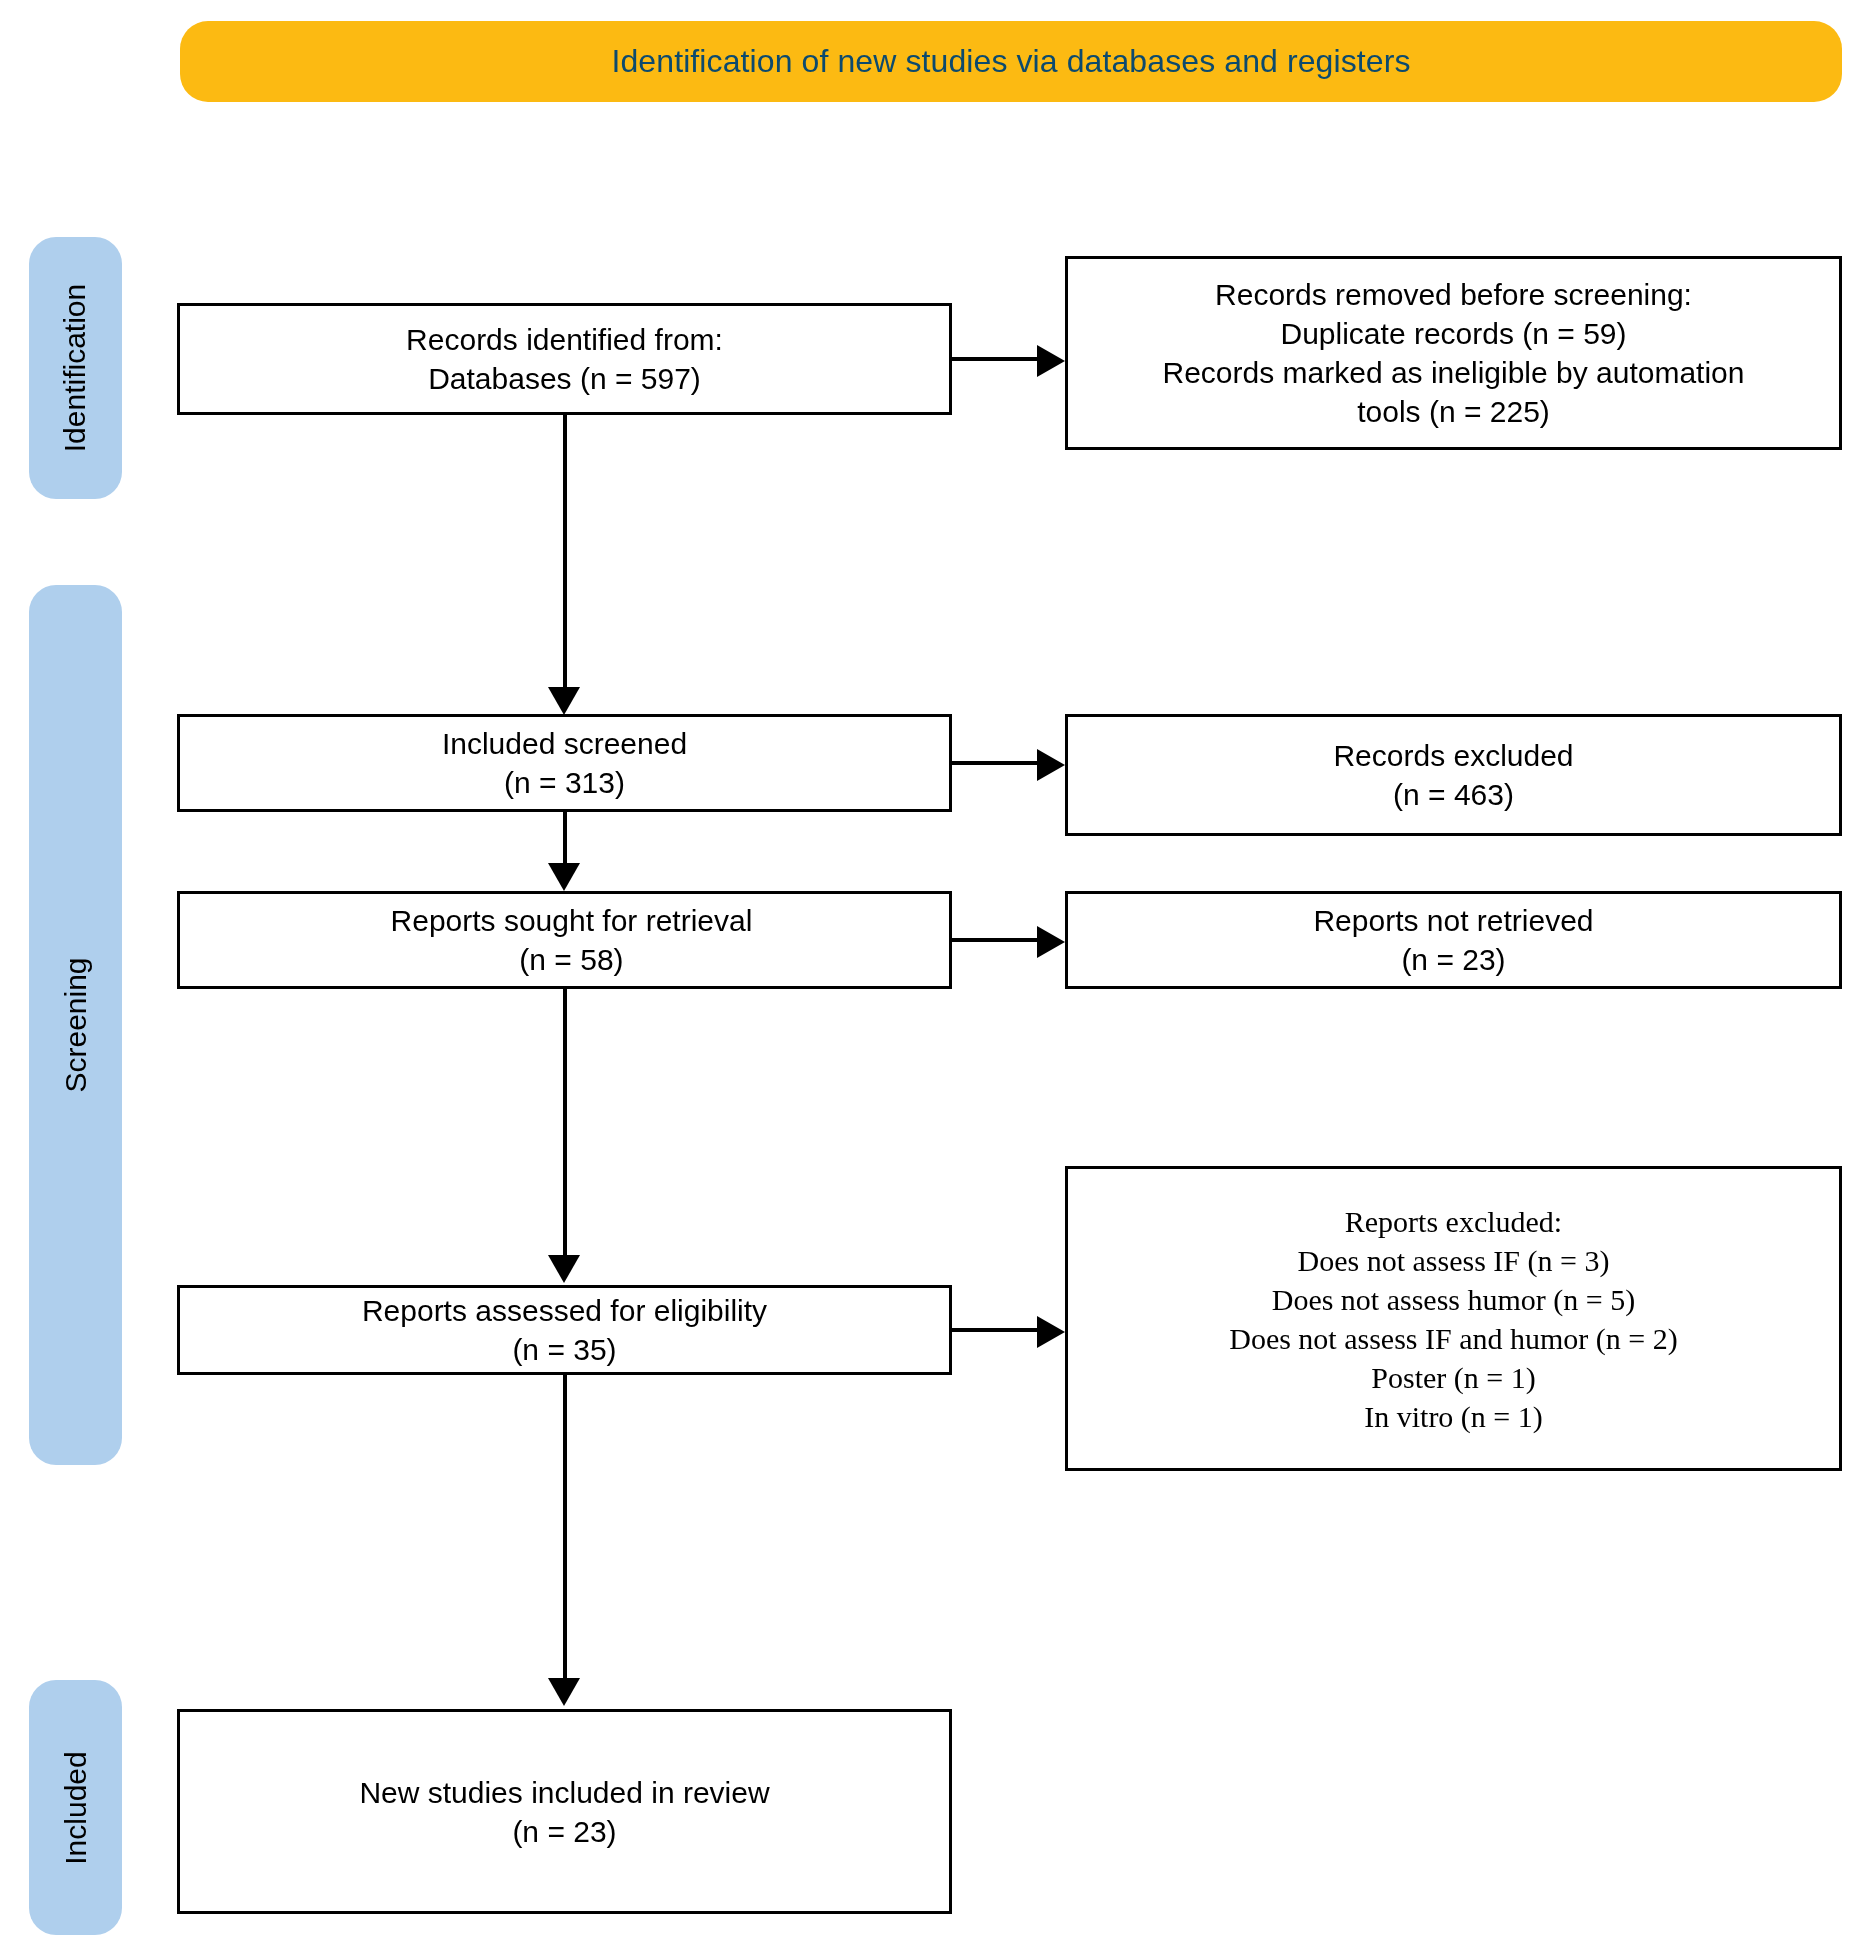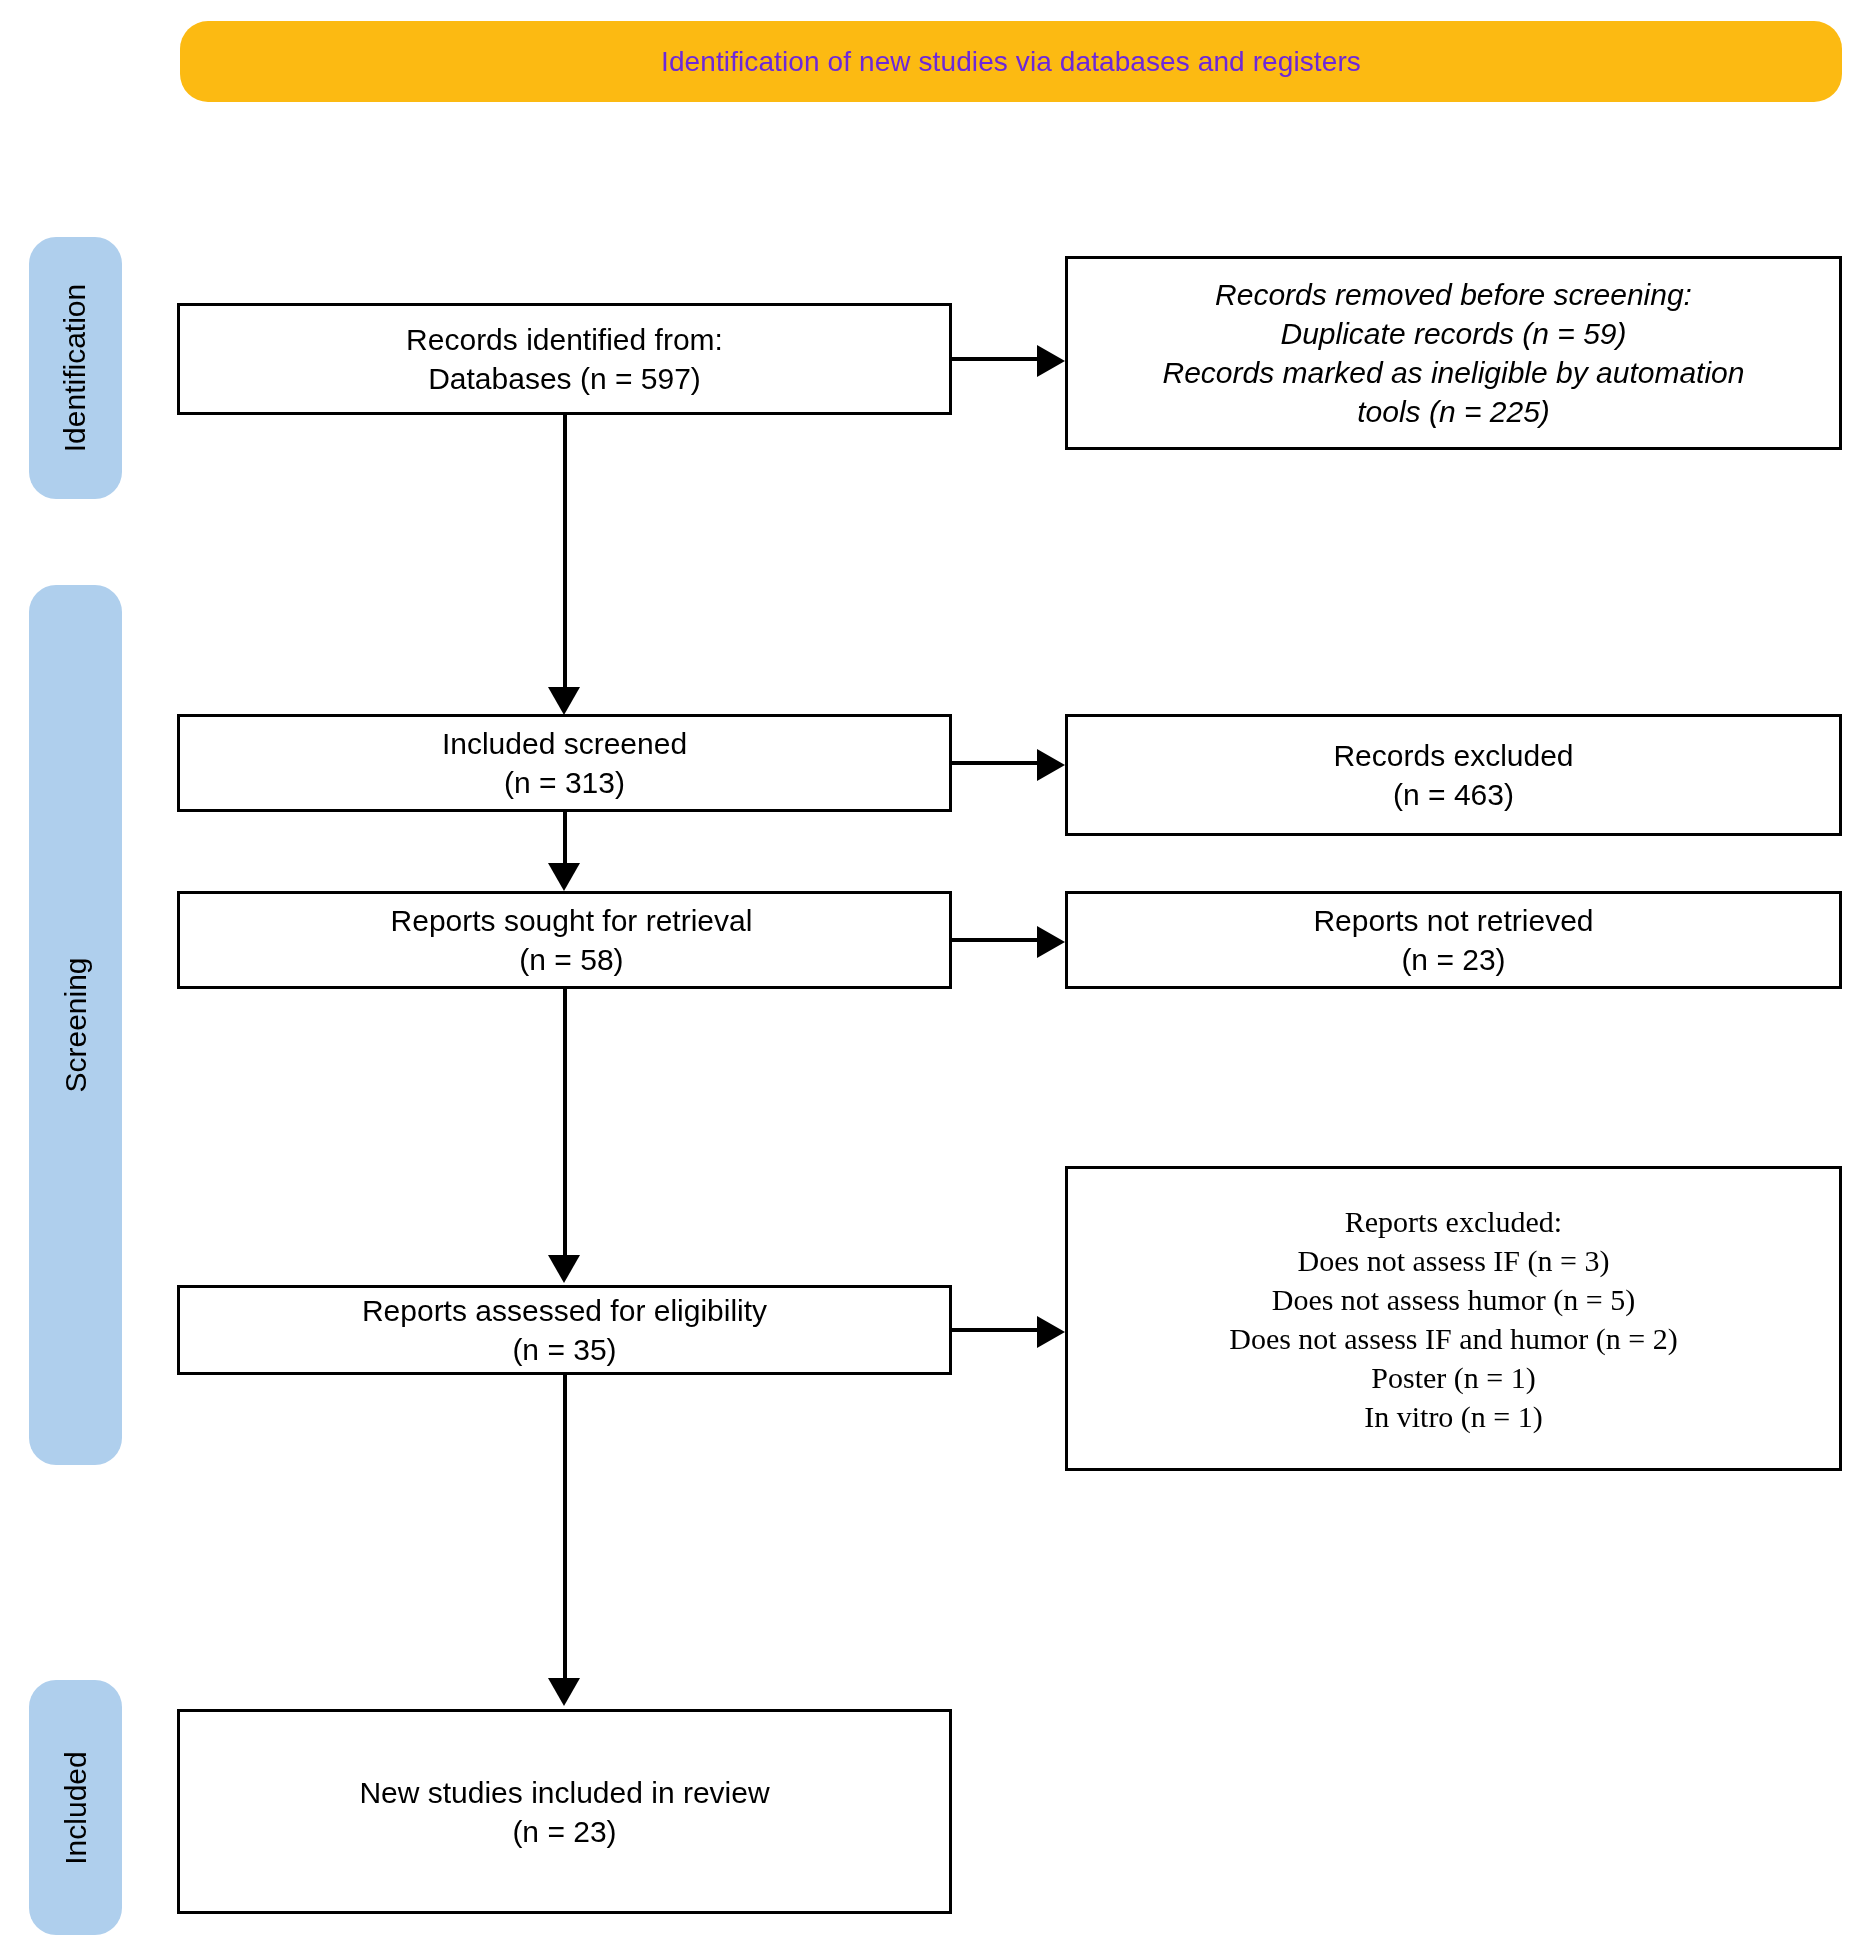--- a/index.html
+++ b/index.html
@@ -23,22 +23,22 @@
     top: 21.4px;
     width: 1662px;
     height: 81px;
     background: #FCBA12;
     border-radius: 28px;
     display: flex;
     align-items: center;
     justify-content: center;
   }
   .banner-text {
-    font-size: 28px;
-    color: #6d28d9;
+    font-size: 32px;
+    color: #0c4a6e;
     letter-spacing: 0.1px;
     text-align: center;
     white-space: nowrap;
   }
 
   
   .stage-pill {
     position: absolute;
     background: #AFCFED;
     border-radius: 27px;
@@ -121,21 +121,21 @@
 
   <div class="stage-pill" style="left:29px; top:1680px; width:93px; height:255px;">
     <span class="stage-pill-label">Included</span>
   </div>
 
   <div class="flow-box" style="left:177px; top:303px; width:775px; height:112px;">
     <div class="flow-line">Records identified from:</div>
     <div class="flow-line">Databases (n = 597)</div>
   </div>
 
-  <div class="flow-box" style="left:1065px; top:256px; width:777px; height:194px;font-style:italic;">
+  <div class="flow-box" style="left:1065px; top:256px; width:777px; height:194px;">
     <div class="flow-line">Records removed before screening:</div>
     <div class="flow-line">Duplicate records (n = 59)</div>
     <div class="flow-line">Records marked as ineligible by automation</div>
     <div class="flow-line">tools (n = 225)</div>
   </div>
 
   <div class="h-line" style="left:952px; top:357px; width:87px;"></div>
   <div class="h-arrowhead" style="left:1037px; top:345px;"></div>
 
   <div class="v-line" style="left:563px; top:415px; height:275px;"></div>

